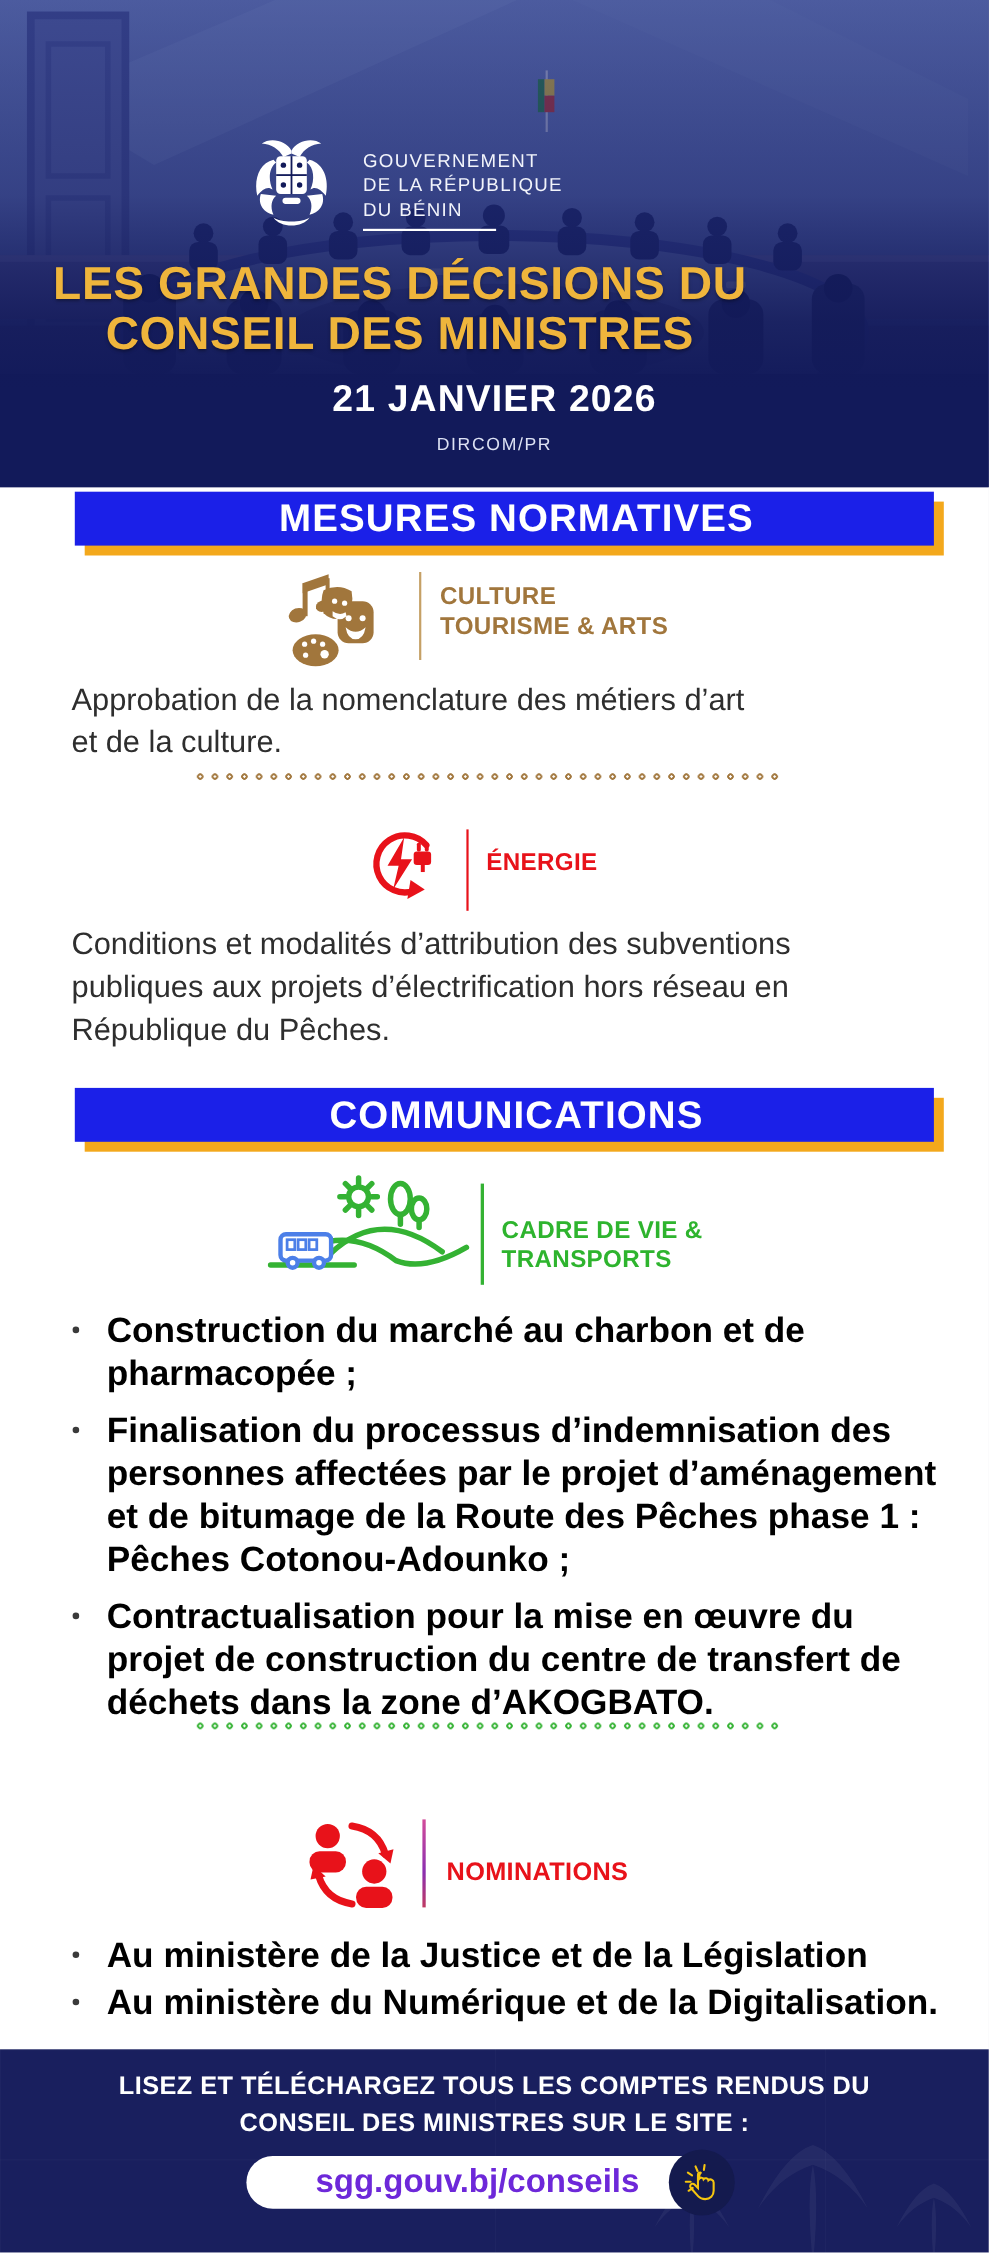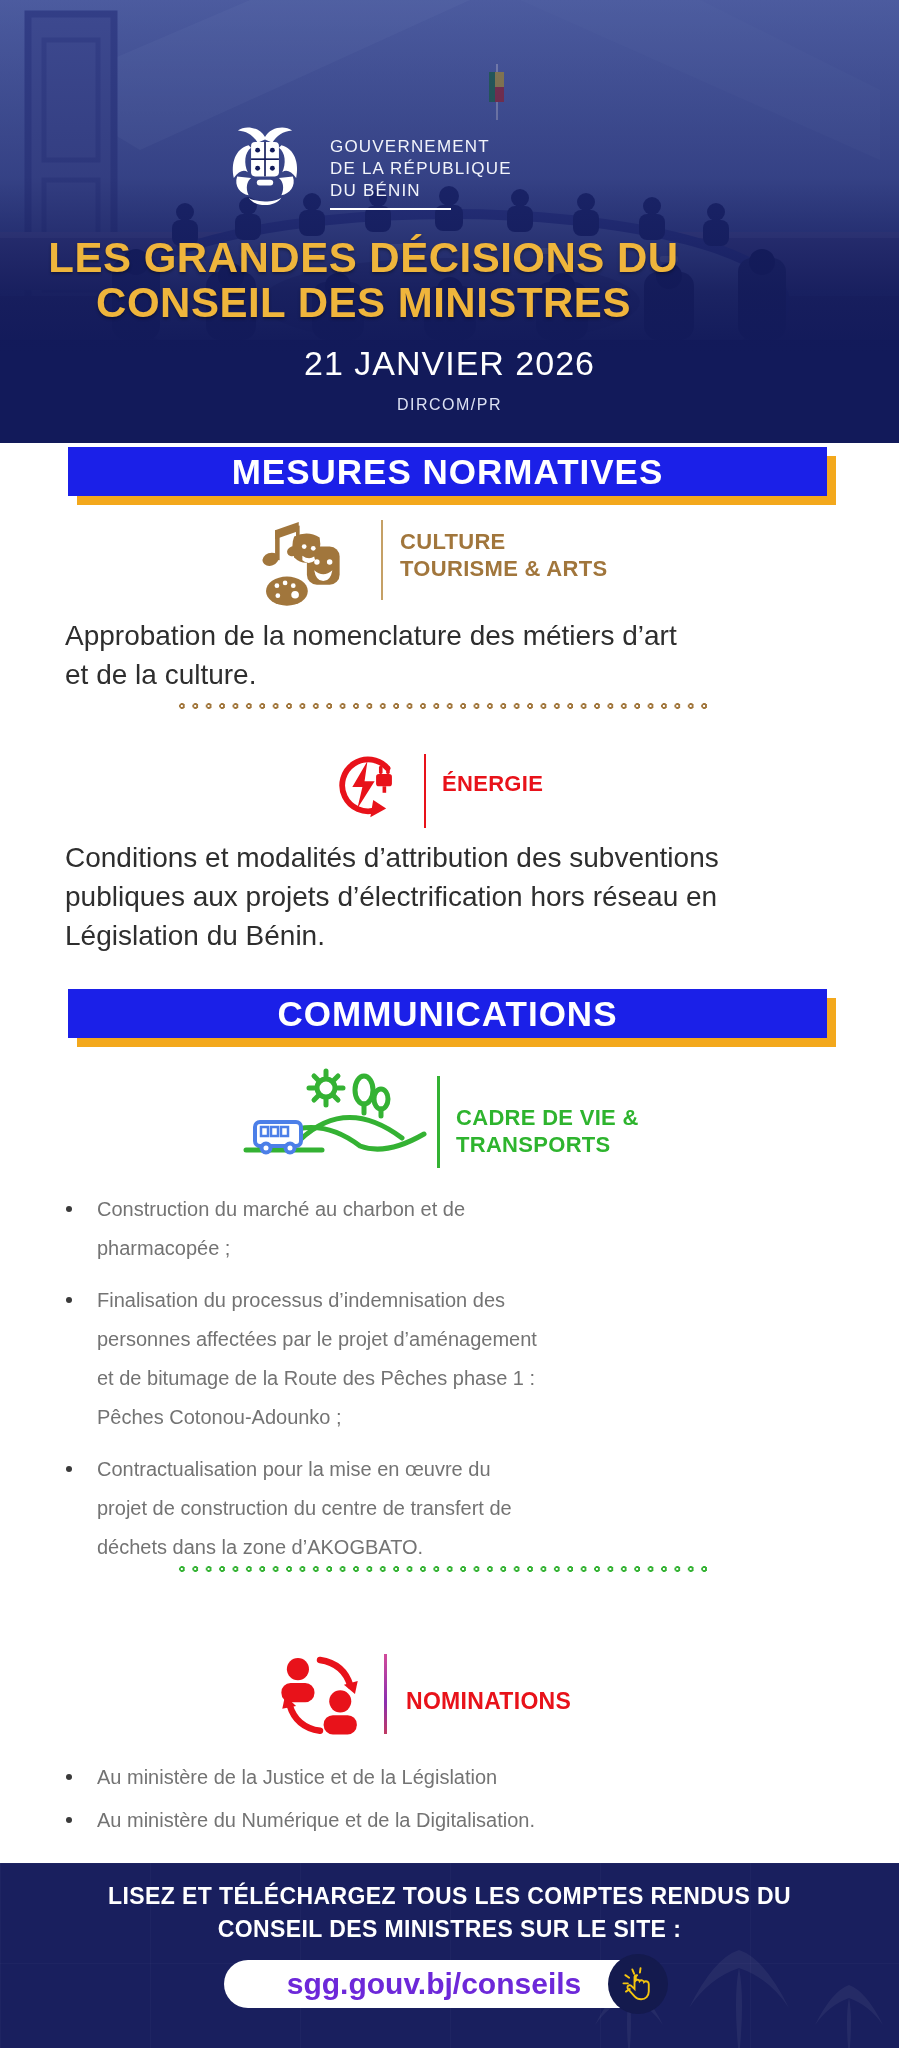--- a/index.html
+++ b/index.html
@@ -14,28 +14,28 @@
      background:linear-gradient(180deg,rgba(27,37,110,.45) 0%,rgba(23,31,98,.58) 40%,
                 rgba(18,25,88,.90) 66%,#121A5A 80%);}
   .emblem{position:absolute;left:224px;top:120px;width:82px;height:98px;}
   .org{position:absolute;left:330px;top:136px;color:#F2F4FB;font-size:17px;line-height:22px;
        letter-spacing:1.2px;font-weight:400;}
   .org-underline{position:absolute;left:330px;top:208px;width:121px;height:2px;background:#ffffff;}
   .title{position:absolute;left:0;width:727px;text-align:center;color:#EFB53C;font-weight:bold;
          font-size:42px;line-height:44px;letter-spacing:.5px;text-shadow:0 2px 3px rgba(0,0,0,.35);}
   .title.l1{top:236px;} .title.l2{top:281px;}
   .date{position:absolute;left:0;top:344px;width:899px;text-align:center;color:#ffffff;
-        font-weight:normal;font-size:34px;letter-spacing:1px;}
+        font-weight:bold;font-size:34px;letter-spacing:1px;}
   .byline{position:absolute;left:0;top:396px;width:899px;text-align:center;color:#DDE2F4;
         font-size:16px;letter-spacing:1.5px;}
 
   
   .banner{position:absolute;left:68px;width:759px;height:49px;background:#1B20E8;
           box-shadow:9px 9px 0 0 #F3A81C;color:#ffffff;font-weight:bold;font-size:35px;
-          line-height:50px;text-align:center;letter-spacing:1px;}
+          line-height:50px;text-align:center;letter-spacing:1px;padding-left:22px;}
   .banner.b1{top:447px;} .banner.b2{top:989px;} .banner.b3{top:1585px;}
 
   
   .cat-divider{position:absolute;width:2px;}
   .cat-label{position:absolute;font-weight:bold;font-size:22px;line-height:27px;letter-spacing:.3px;}
 
   .culture-icon{position:absolute;left:256px;top:512px;width:100px;height:100px;}
   .culture-div{left:381px;top:520px;height:80px;background:#C5A065;}
   .culture-label{left:400px;top:528px;color:#A1763C;}
 
@@ -57,22 +57,22 @@
   .para.culture{top:616px;} .para.energie{top:838px;}
 
   .dots{position:absolute;left:178px;width:534px;height:8px;background-repeat:repeat-x;
         background-size:13.4px 8px;}
   .dots.brown{top:702px;background-image:radial-gradient(circle at 4px 4px,
       rgba(161,118,60,0) 1.0px,#A1763C 1.3px,#A1763C 2.7px,rgba(161,118,60,0) 3.1px);}
   .dots.green{top:1565px;background-image:radial-gradient(circle at 4px 4px,
       rgba(52,178,51,0) 1.0px,#34B233 1.3px,#34B233 2.7px,rgba(52,178,51,0) 3.1px);}
 
   .bullets{position:absolute;left:60px;top:1190px;width:800px;}
-  .bullet{position:relative;padding-left:37px;color:#737373;font-size:20px;line-height:39px;
-          margin-bottom:13px;}
+  .bullet{position:relative;padding-left:37px;color:#000000;font-size:32px;line-height:39px;
+          margin-bottom:13px;font-weight:bold;}
   .bullet .dot{position:absolute;left:6px;top:16px;width:6px;height:6px;border-radius:50%;
           background:#3a3a3a;}
   .nom-bullets{position:absolute;left:60px;top:1758px;width:810px;}
   .nom-bullets .bullet{margin-bottom:4px;}
 
   
   .footer{position:absolute;left:0;top:1863px;width:899px;height:185px;background:#191F5E;
      background-image:linear-gradient(rgba(255,255,255,.025) 1px,transparent 1px),
                       linear-gradient(90deg,rgba(255,255,255,.025) 1px,transparent 1px);
      background-size:150px 100px;overflow:hidden;}
@@ -245,21 +245,21 @@
       <rect x="68" y="23" width="5" height="11" rx="2"></rect>
       <rect x="78" y="23" width="5" height="11" rx="2"></rect>
       <rect x="73" y="51" width="5" height="9"></rect>
     </g>
   </svg>
   <div class="cat-divider energie-div"></div>
   <div class="cat-label energie-label">ÉNERGIE</div>
   <div class="para energie">
     <div>Conditions et modalités d’attribution des subventions</div>
     <div>publiques aux projets d’électrification hors réseau en</div>
-    <div>Législation du Bénin.</div>
+    <div>République du Pêches.</div>
   </div>
 
   <div class="banner b2">COMMUNICATIONS</div>
 
   <svg class="cadre-icon" viewBox="0 0 192 102">
     <g stroke="#34B233" stroke-width="5" fill="none" stroke-linecap="round">
       <circle cx="88" cy="22" r="9"></circle>
       <path d="M88,5 V10 M88,34 V39 M71,22 H76 M100,22 H105 M76,10 L80,14 M100,10 L96,14 M76,34 L80,30 M100,34 L96,30"></path>
       <ellipse cx="126" cy="24" rx="9" ry="14"></ellipse>
       <ellipse cx="143" cy="33" rx="7" ry="10"></ellipse>

